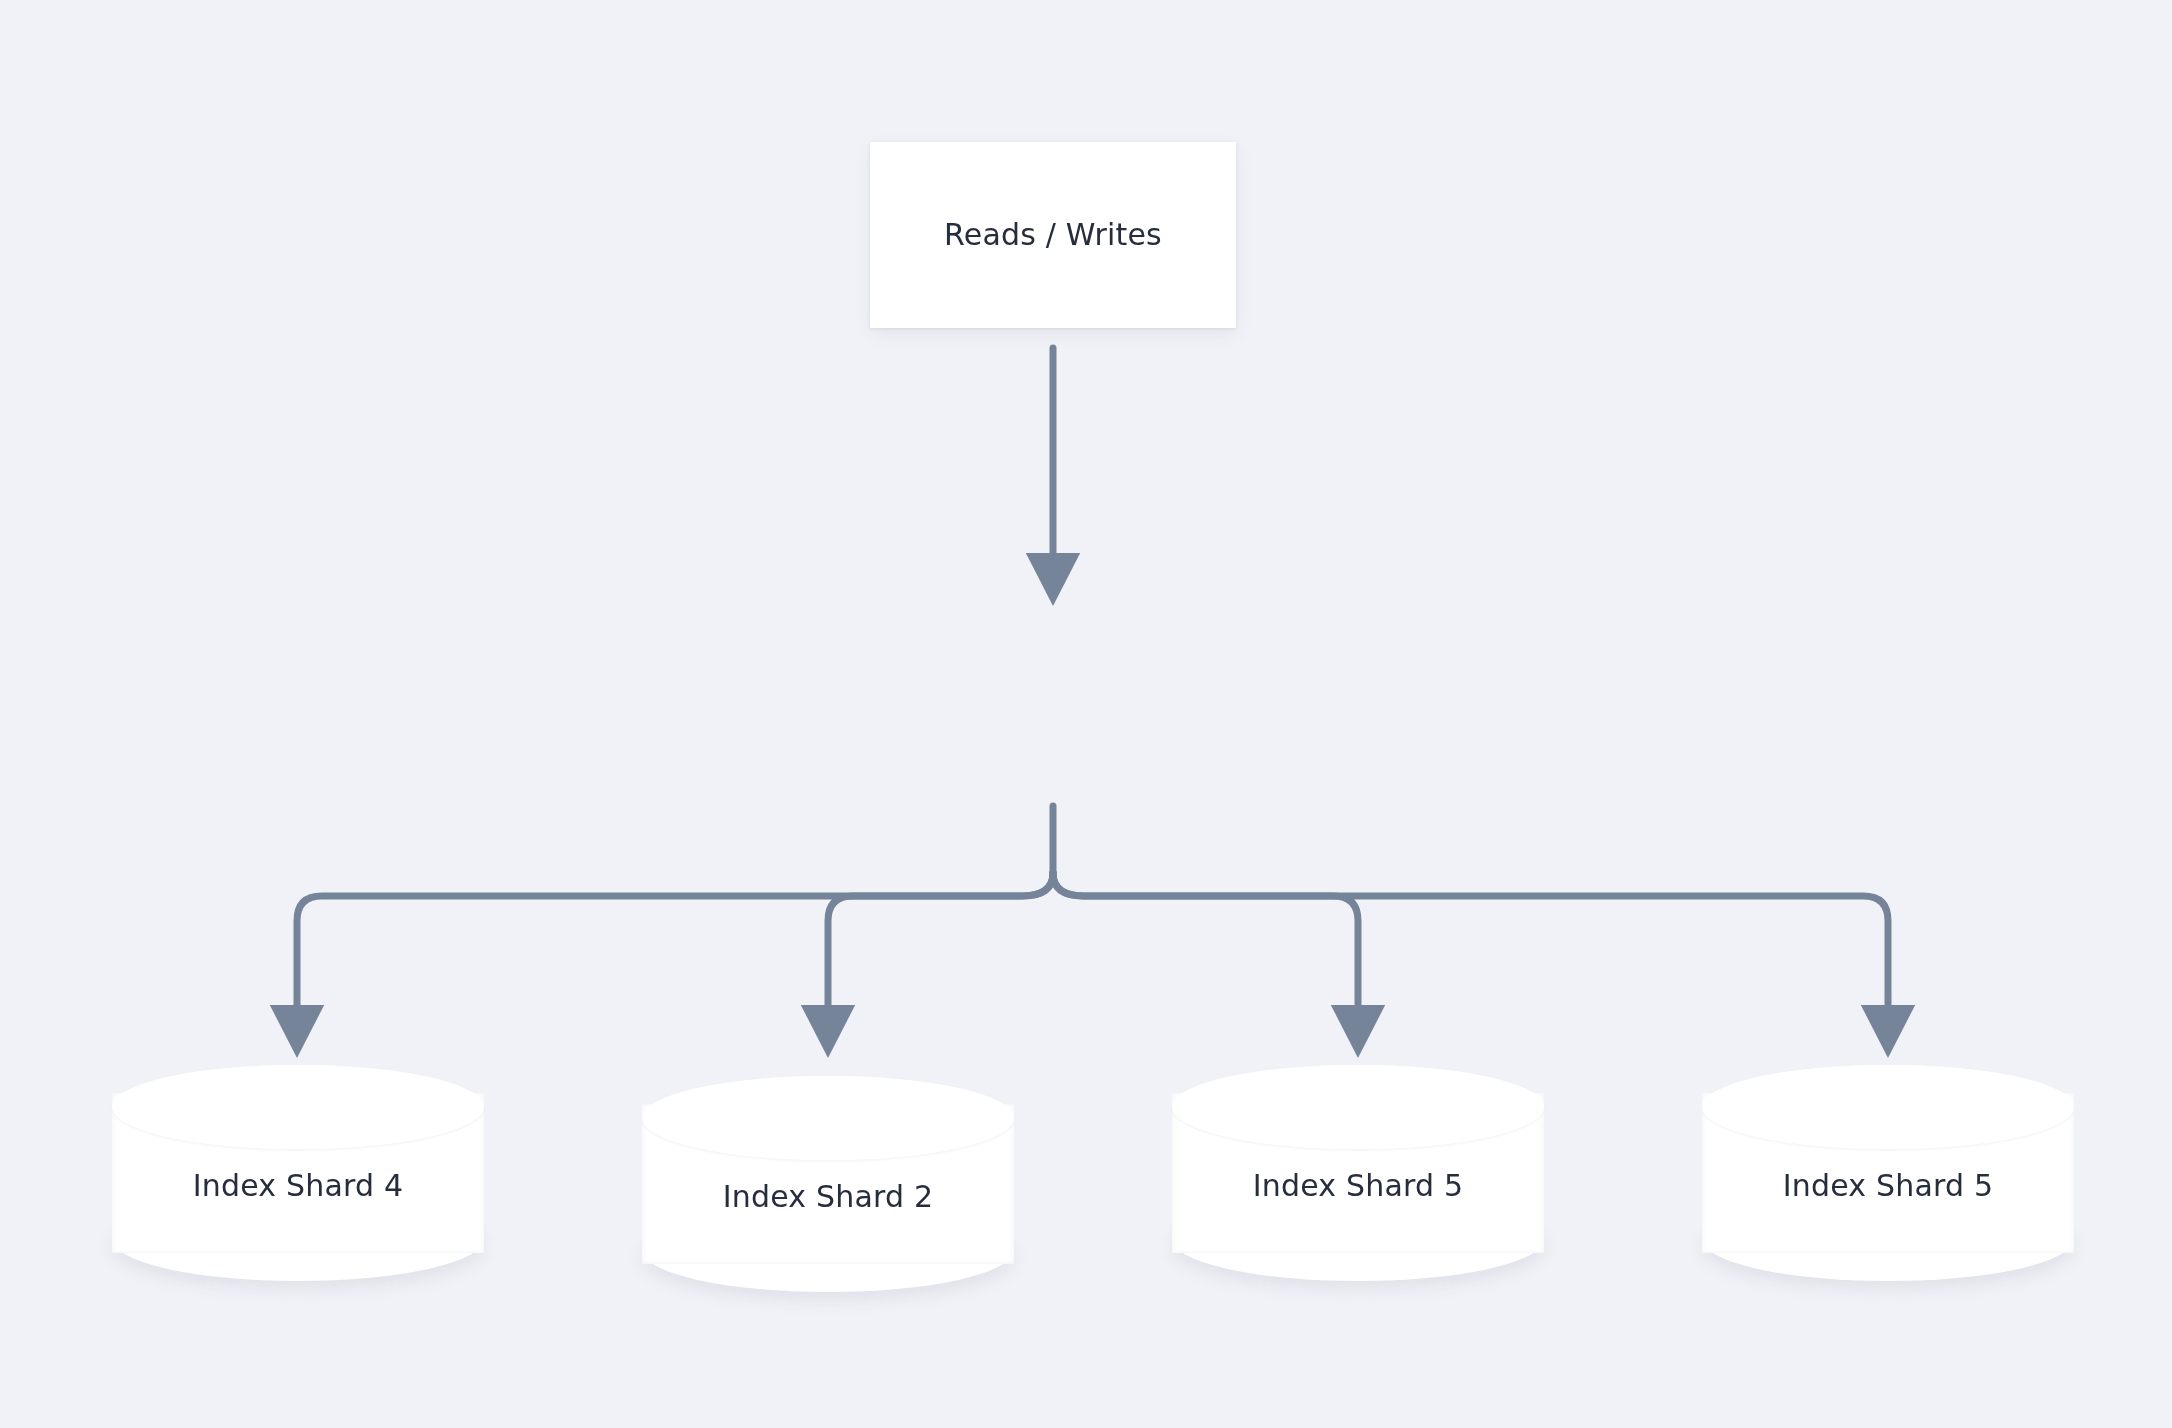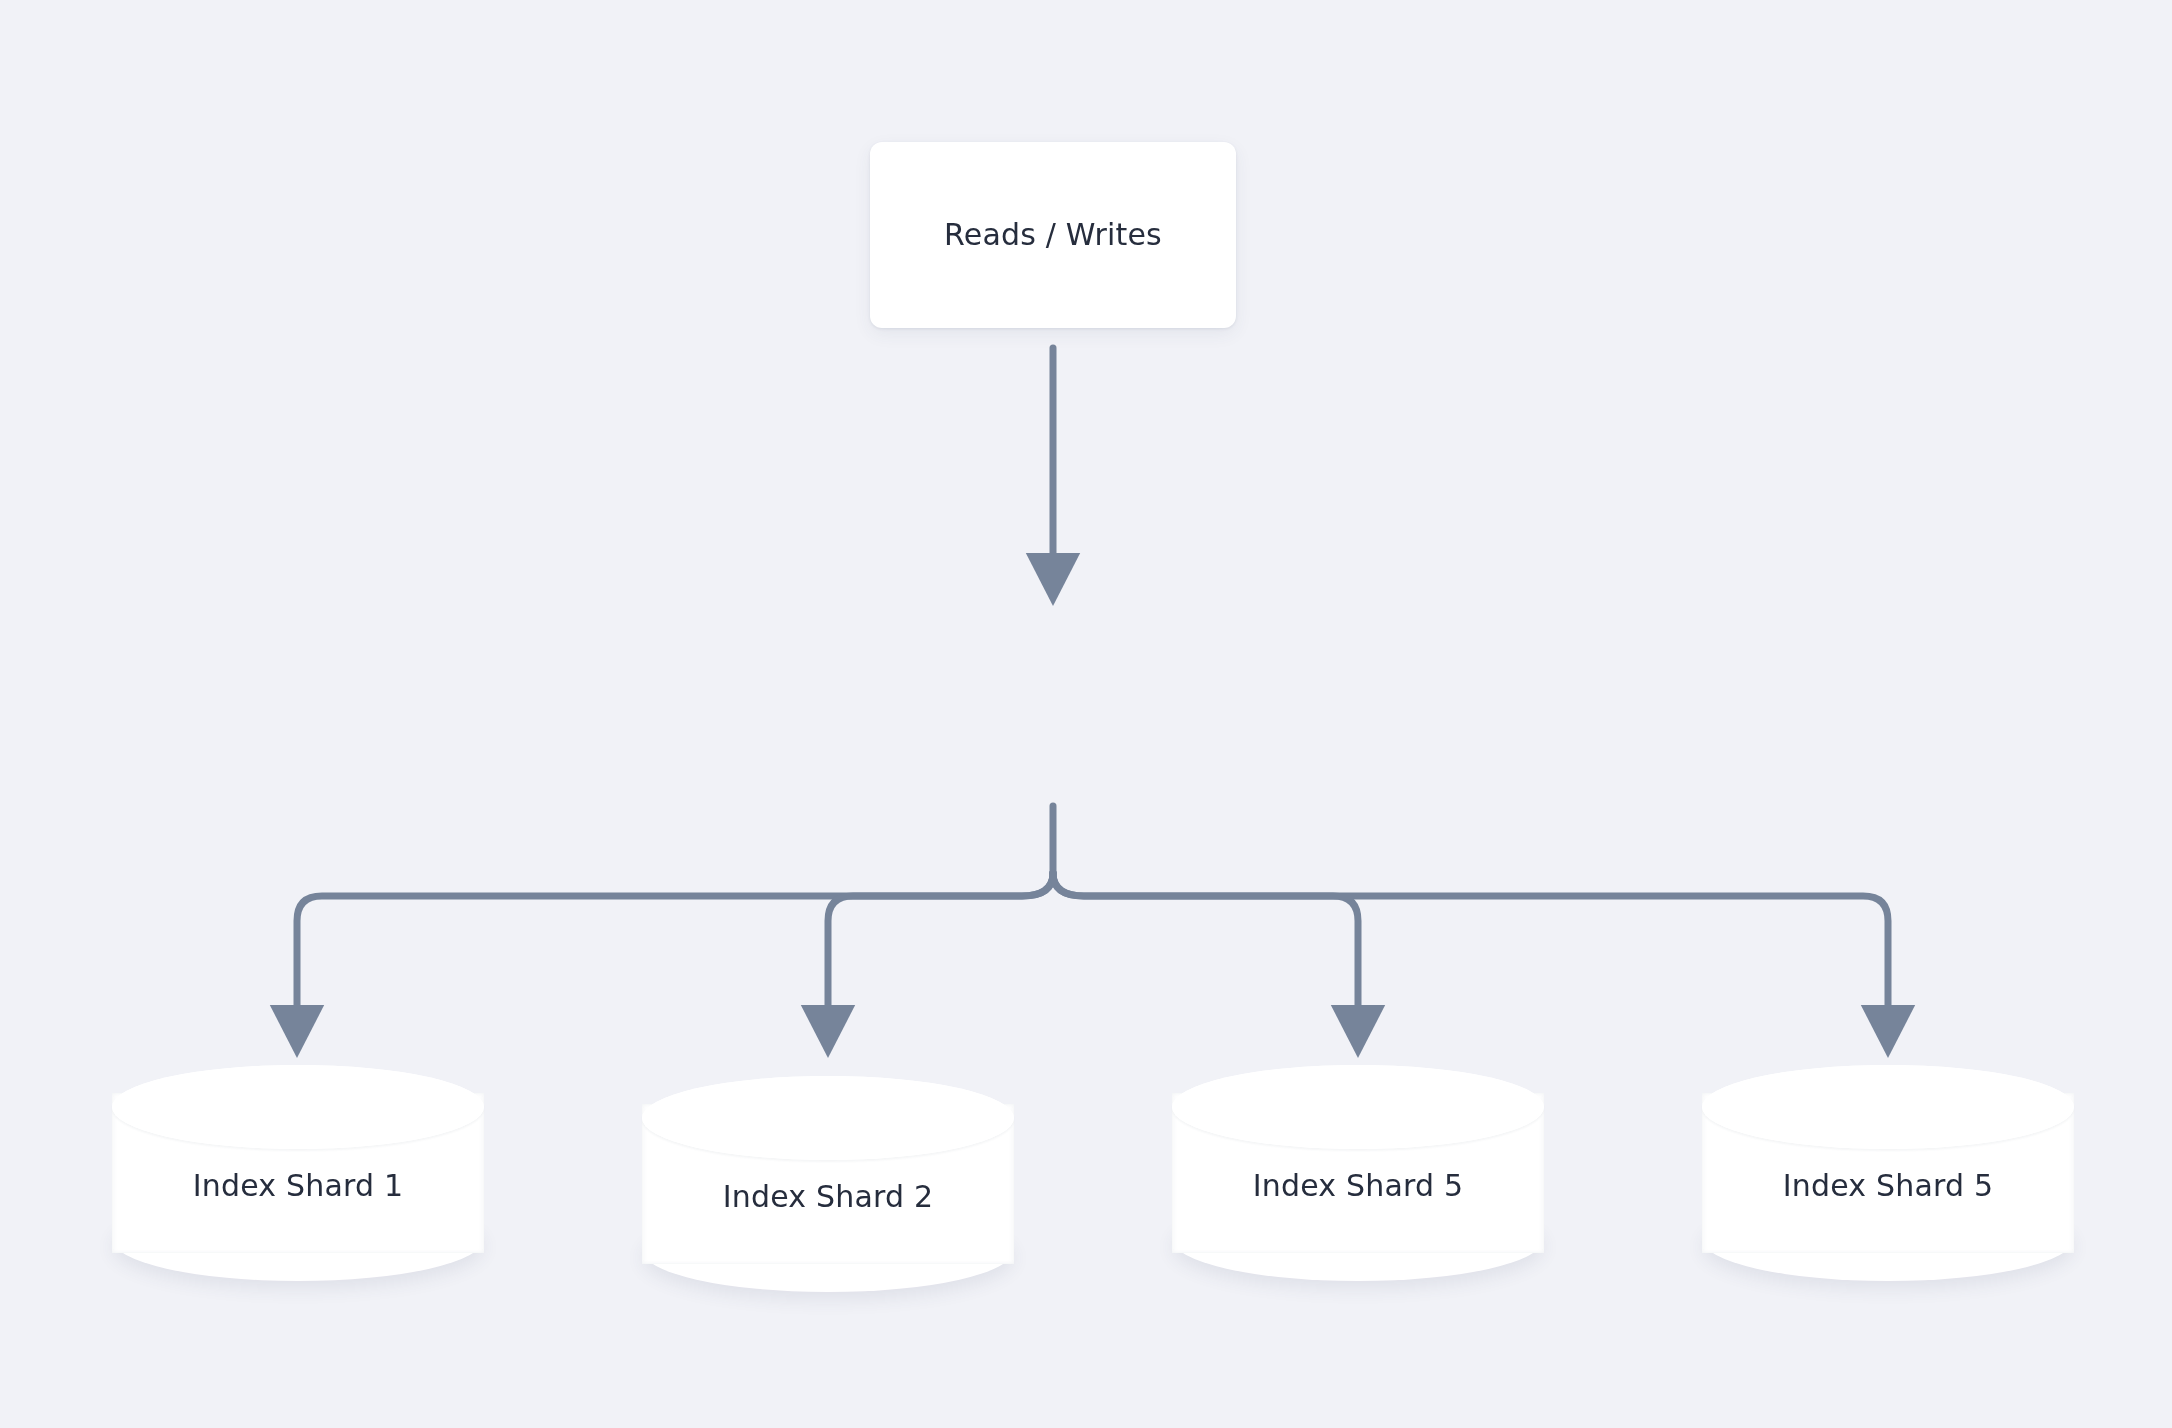--- a/index.html
+++ b/index.html
@@ -27,21 +27,21 @@
     top: 0;
     width: 2172px;
     height: 1428px;
     pointer-events: none;
   }
 
   
   .node-box {
     position: absolute;
     background: #ffffff;
-    border-radius: 12px;
+    border-radius: 0;
     box-shadow: 0 1px 3px rgba(60, 70, 95, 0.10),
                 0 6px 18px rgba(60, 70, 95, 0.07);
     display: flex;
     align-items: center;
     justify-content: center;
   }
   .node-box .node-label {
     font-size: 30px;
     line-height: 1;
     color: #262d3d;
@@ -159,21 +159,21 @@
     <span class="node-label">Reads / Writes</span>
   </div>
 
 
   <div class="cylinder" id="cyl-shard-1">
     <div class="cyl-bottom"></div>
     <div class="cyl-body"></div>
     <div class="cyl-top">
       <div class="cyl-top-inner"></div>
     </div>
-    <div class="cyl-label">Index Shard 1</div>
+    <div class="cyl-label">Index Shard 4</div>
   </div>
 
   <div class="cylinder" id="cyl-shard-2">
     <div class="cyl-bottom"></div>
     <div class="cyl-body"></div>
     <div class="cyl-top">
       <div class="cyl-top-inner"></div>
     </div>
     <div class="cyl-label">Index Shard 2</div>
   </div>

